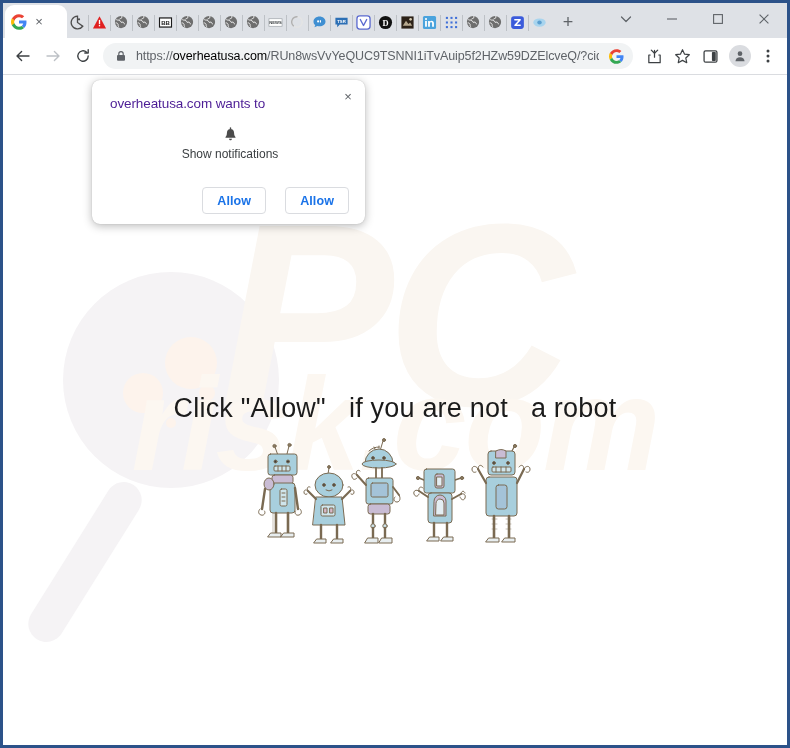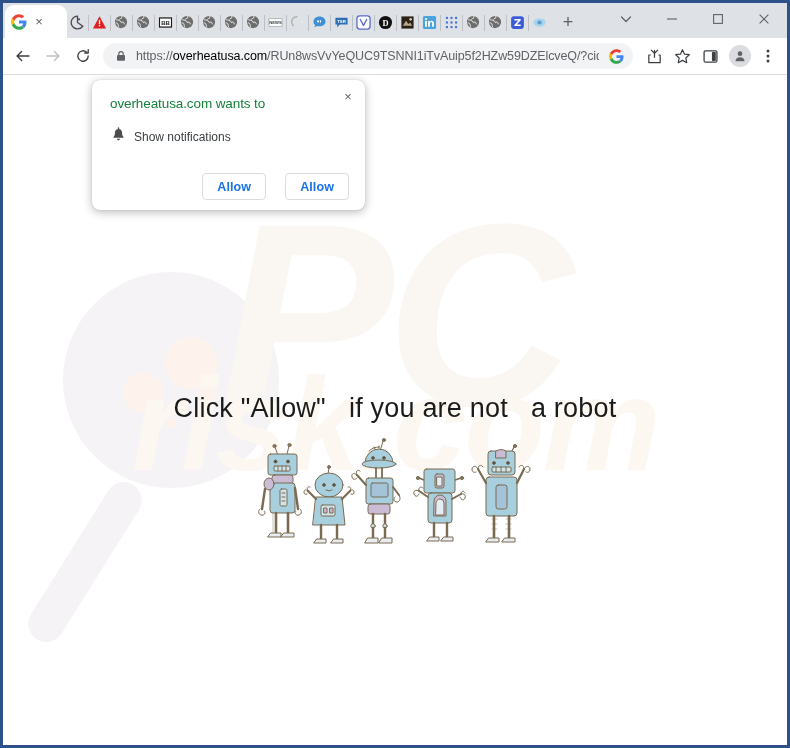--- a/index.html
+++ b/index.html
@@ -158,27 +158,28 @@
     z-index: 10;
   }
   #perm-close {
     position: absolute; right: 8px; top: 7px;
     width: 18px; height: 18px;
     display: flex; align-items: center; justify-content: center;
     color: #5f6368; font-size: 13px; line-height: 1;
   }
   #perm-title {
     font-size: 13.5px;
-    color: #15803d;
+    color: #4c1d95;
     margin: 0 0 16px 2px;
     letter-spacing: -0.1px;
   }
   #perm-row {
-    display: flex; align-items: center; gap: 8px;
+    display: flex; align-items: center; gap: 0;
     margin: 0 0 26px 3px;
+    flex-direction: column;
   }
   #perm-row-label { font-size: 12px; color: #3c4043; }
   #perm-actions {
     display: flex; justify-content: flex-end; gap: 19px;
   }
   .perm-btn {
     min-width: 60px;
     height: 27px;
     padding: 0 14px;
     border: 1px solid #dadce0;

